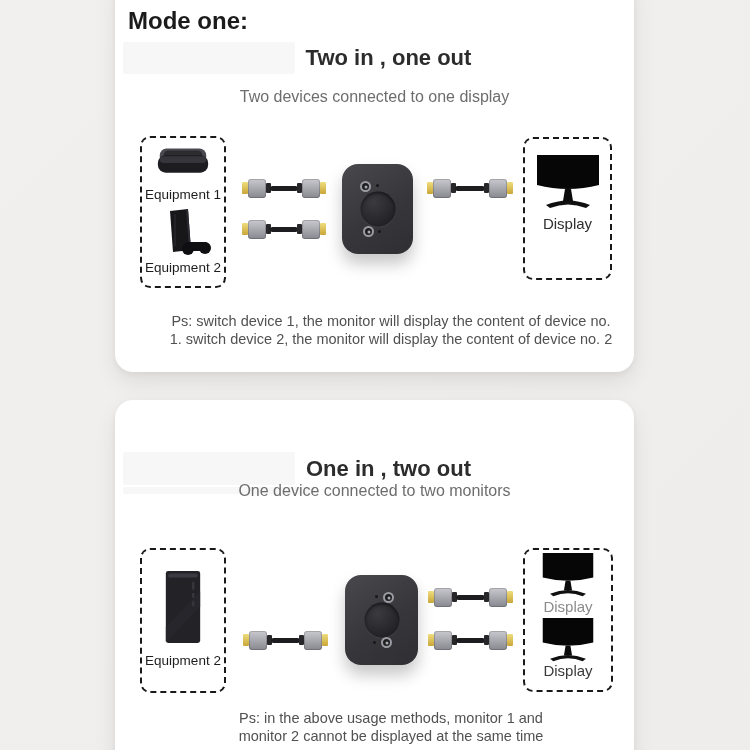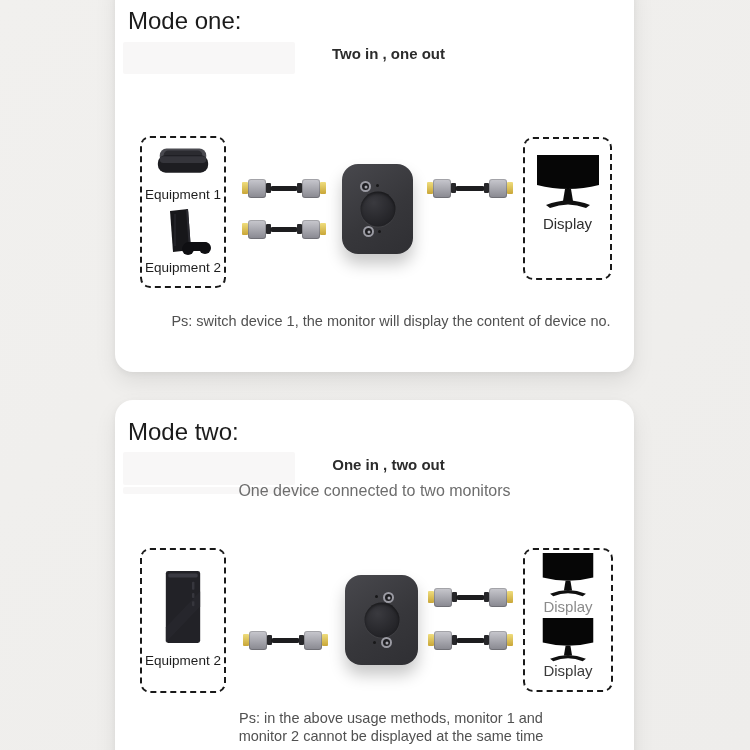--- a/index.html
+++ b/index.html
@@ -12,25 +12,25 @@
     background:linear-gradient(135deg,#f1f0ee 0%,#eeedeb 100%);
   }
   .card{
     position:absolute;left:115px;width:519px;background:#ffffff;
     border-radius:18px;
     box-shadow:0 10px 22px rgba(0,0,0,0.08),0 2px 6px rgba(0,0,0,0.05);
   }
   .card1{top:-26px;height:398px;}
   .card2{top:400px;height:392px;}
   .card-title{
-    position:absolute;left:13px;font-size:24px;font-weight:400;color:#1b1b1b;
+    position:absolute;left:13px;font-size:24px;font-weight:700;color:#1b1b1b;
   }
   .card-subtitle{
     position:absolute;left:0;right:8px;text-align:center;
-    font-size:15px;font-weight:600;color:#2c2c2c;padding-left:36px;
+    font-size:22px;font-weight:600;color:#2c2c2c;padding-left:36px;
   }
   .card-desc{
     position:absolute;left:0;right:0;text-align:center;
     font-size:16px;color:#6d6d6d;
   }
   .wm-band{position:absolute;background:rgba(110,100,90,0.05);border-radius:2px;}
   .dash-box{
     position:absolute;border:2px dashed #191919;border-radius:10px;
     display:flex;flex-direction:column;align-items:center;box-sizing:border-box;
   }
@@ -74,20 +74,21 @@
 </style>
 </head>
 <body>
 
 <div class="page">
 
   <div class="card card1">
     <div class="card-title" style="top:33px;">Mode one:</div>
     <div class="wm-band" style="left:8px;top:68px;width:172px;height:32px;"></div>
     <div class="card-subtitle" style="top:71px;">Two in , one out</div>
+    <div class="card-desc" style="top:114px;">Two devices connected to one display</div>
 
     <div class="dash-box" style="left:25px;top:162px;width:86px;height:152px;padding-top:9px;">
       <span class="icon-wrap">
         <svg width="58" height="30" viewBox="0 0 60 30">
           <rect x="6" y="1" width="48" height="15" rx="7" fill="#4a4a50"></rect>
           <rect x="10" y="3" width="40" height="10" rx="5" fill="#2b2b30"></rect>
           <rect x="4" y="8" width="52" height="18" rx="8" fill="#1d1d21"></rect>
           <rect x="6" y="9" width="48" height="7" rx="3.5" fill="#35353b"></rect>
         </svg>
       </span>
@@ -148,25 +149,25 @@
           <path d="M1 0 H63 V30 Q32 38 1 30 Z" fill="#060606"></path>
           <polygon points="29,34 35,34 37,46 27,46" fill="#0b0b0b"></polygon>
           <path d="M10 50 Q32 41 54 50 L50 53 Q32 46 14 53 Z" fill="#101010"></path>
         </svg>
       </span>
       <span class="disp-label" style="color:#2e2e2e;margin-top:6px;">Display</span>
     </div>
 
     <div class="note" style="top:338px;">
       <div>Ps: switch device 1, the monitor will display the content of device no.</div>
+      <div>1. switch device 2, the monitor will display the content of device no. 2</div>
     </div>
   </div>
 
   <div class="card card2">
-    <div class="card-title" style="top:18px;">Mode two:</div>
     <div class="wm-band" style="left:8px;top:52px;width:172px;height:33px;"></div>
     <div class="wm-band" style="left:8px;top:87px;width:192px;height:7px;"></div>
     <div class="card-subtitle" style="top:56px;">One in , two out</div>
     <div class="card-desc" style="top:82px;">One device connected to two monitors</div>
 
     <div class="dash-box" style="left:25px;top:148px;width:86px;height:145px;padding-top:20px;">
       <span class="icon-wrap">
         <svg width="36" height="74" viewBox="0 0 44 90">
           <rect x="1" y="1" width="42" height="88" rx="3" fill="#222227"></rect>
           <polygon points="1,70 43,26 43,44 1,88" fill="#292930" opacity="0.65"></polygon>

